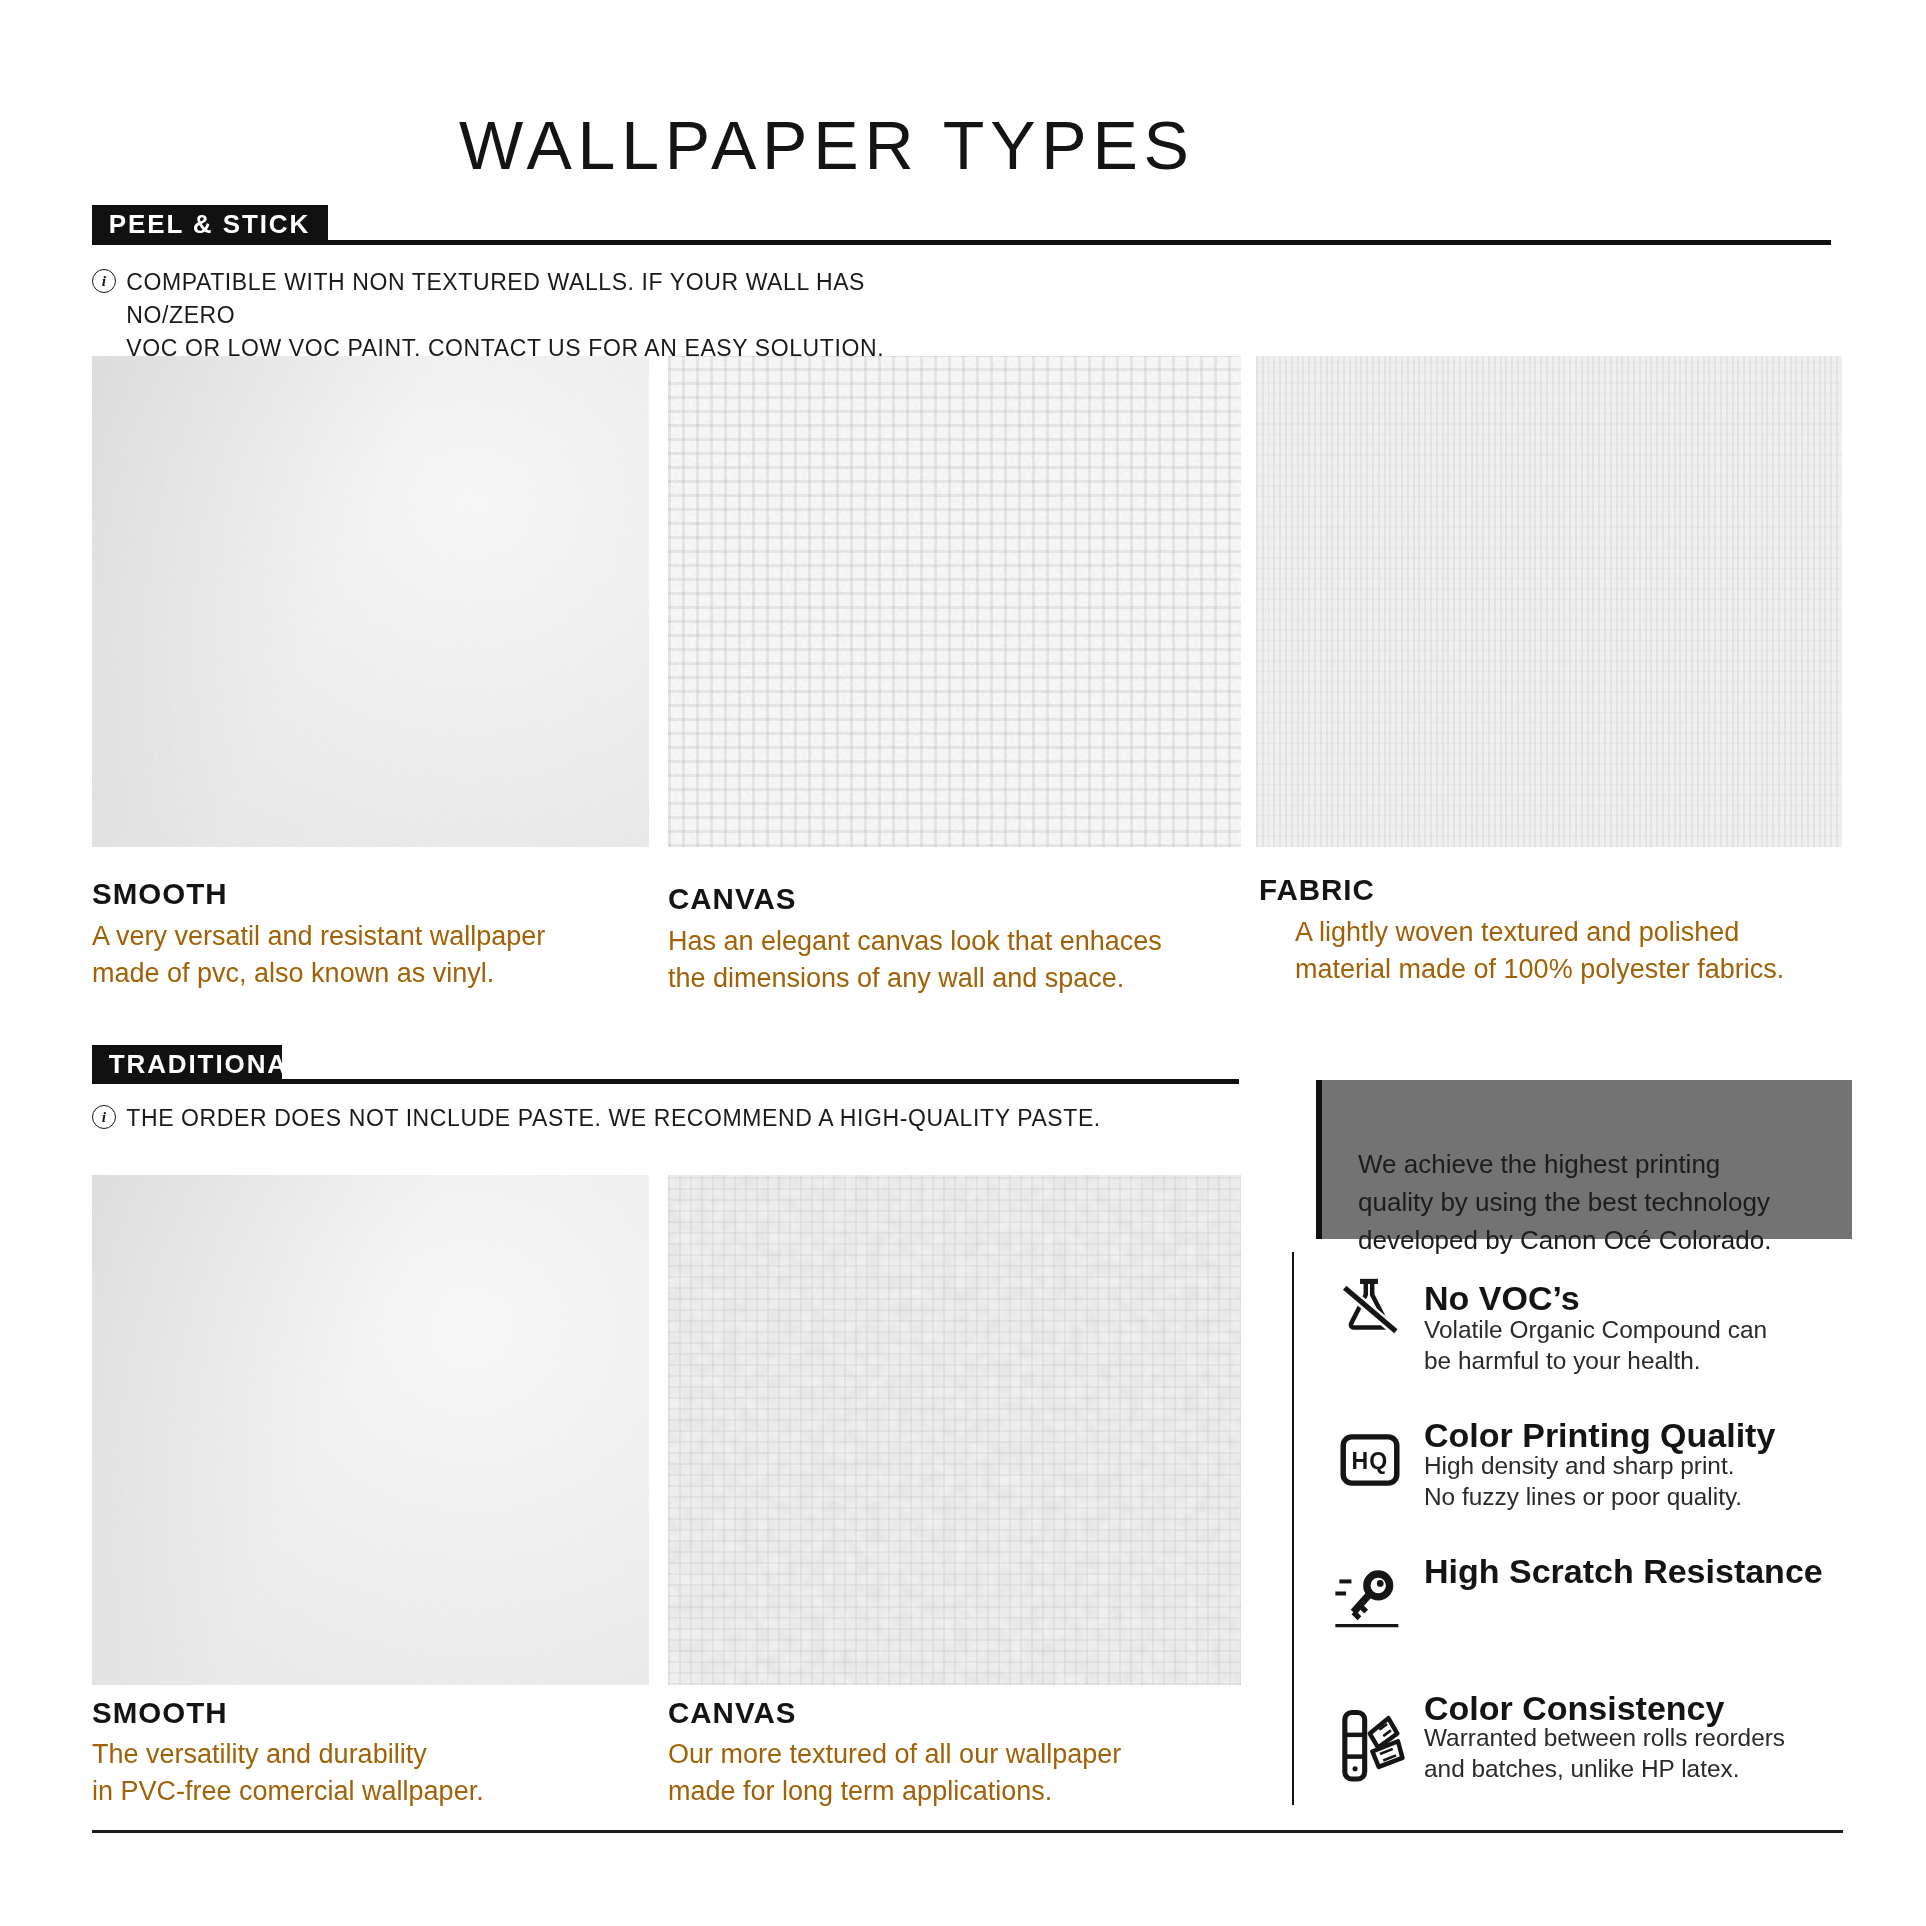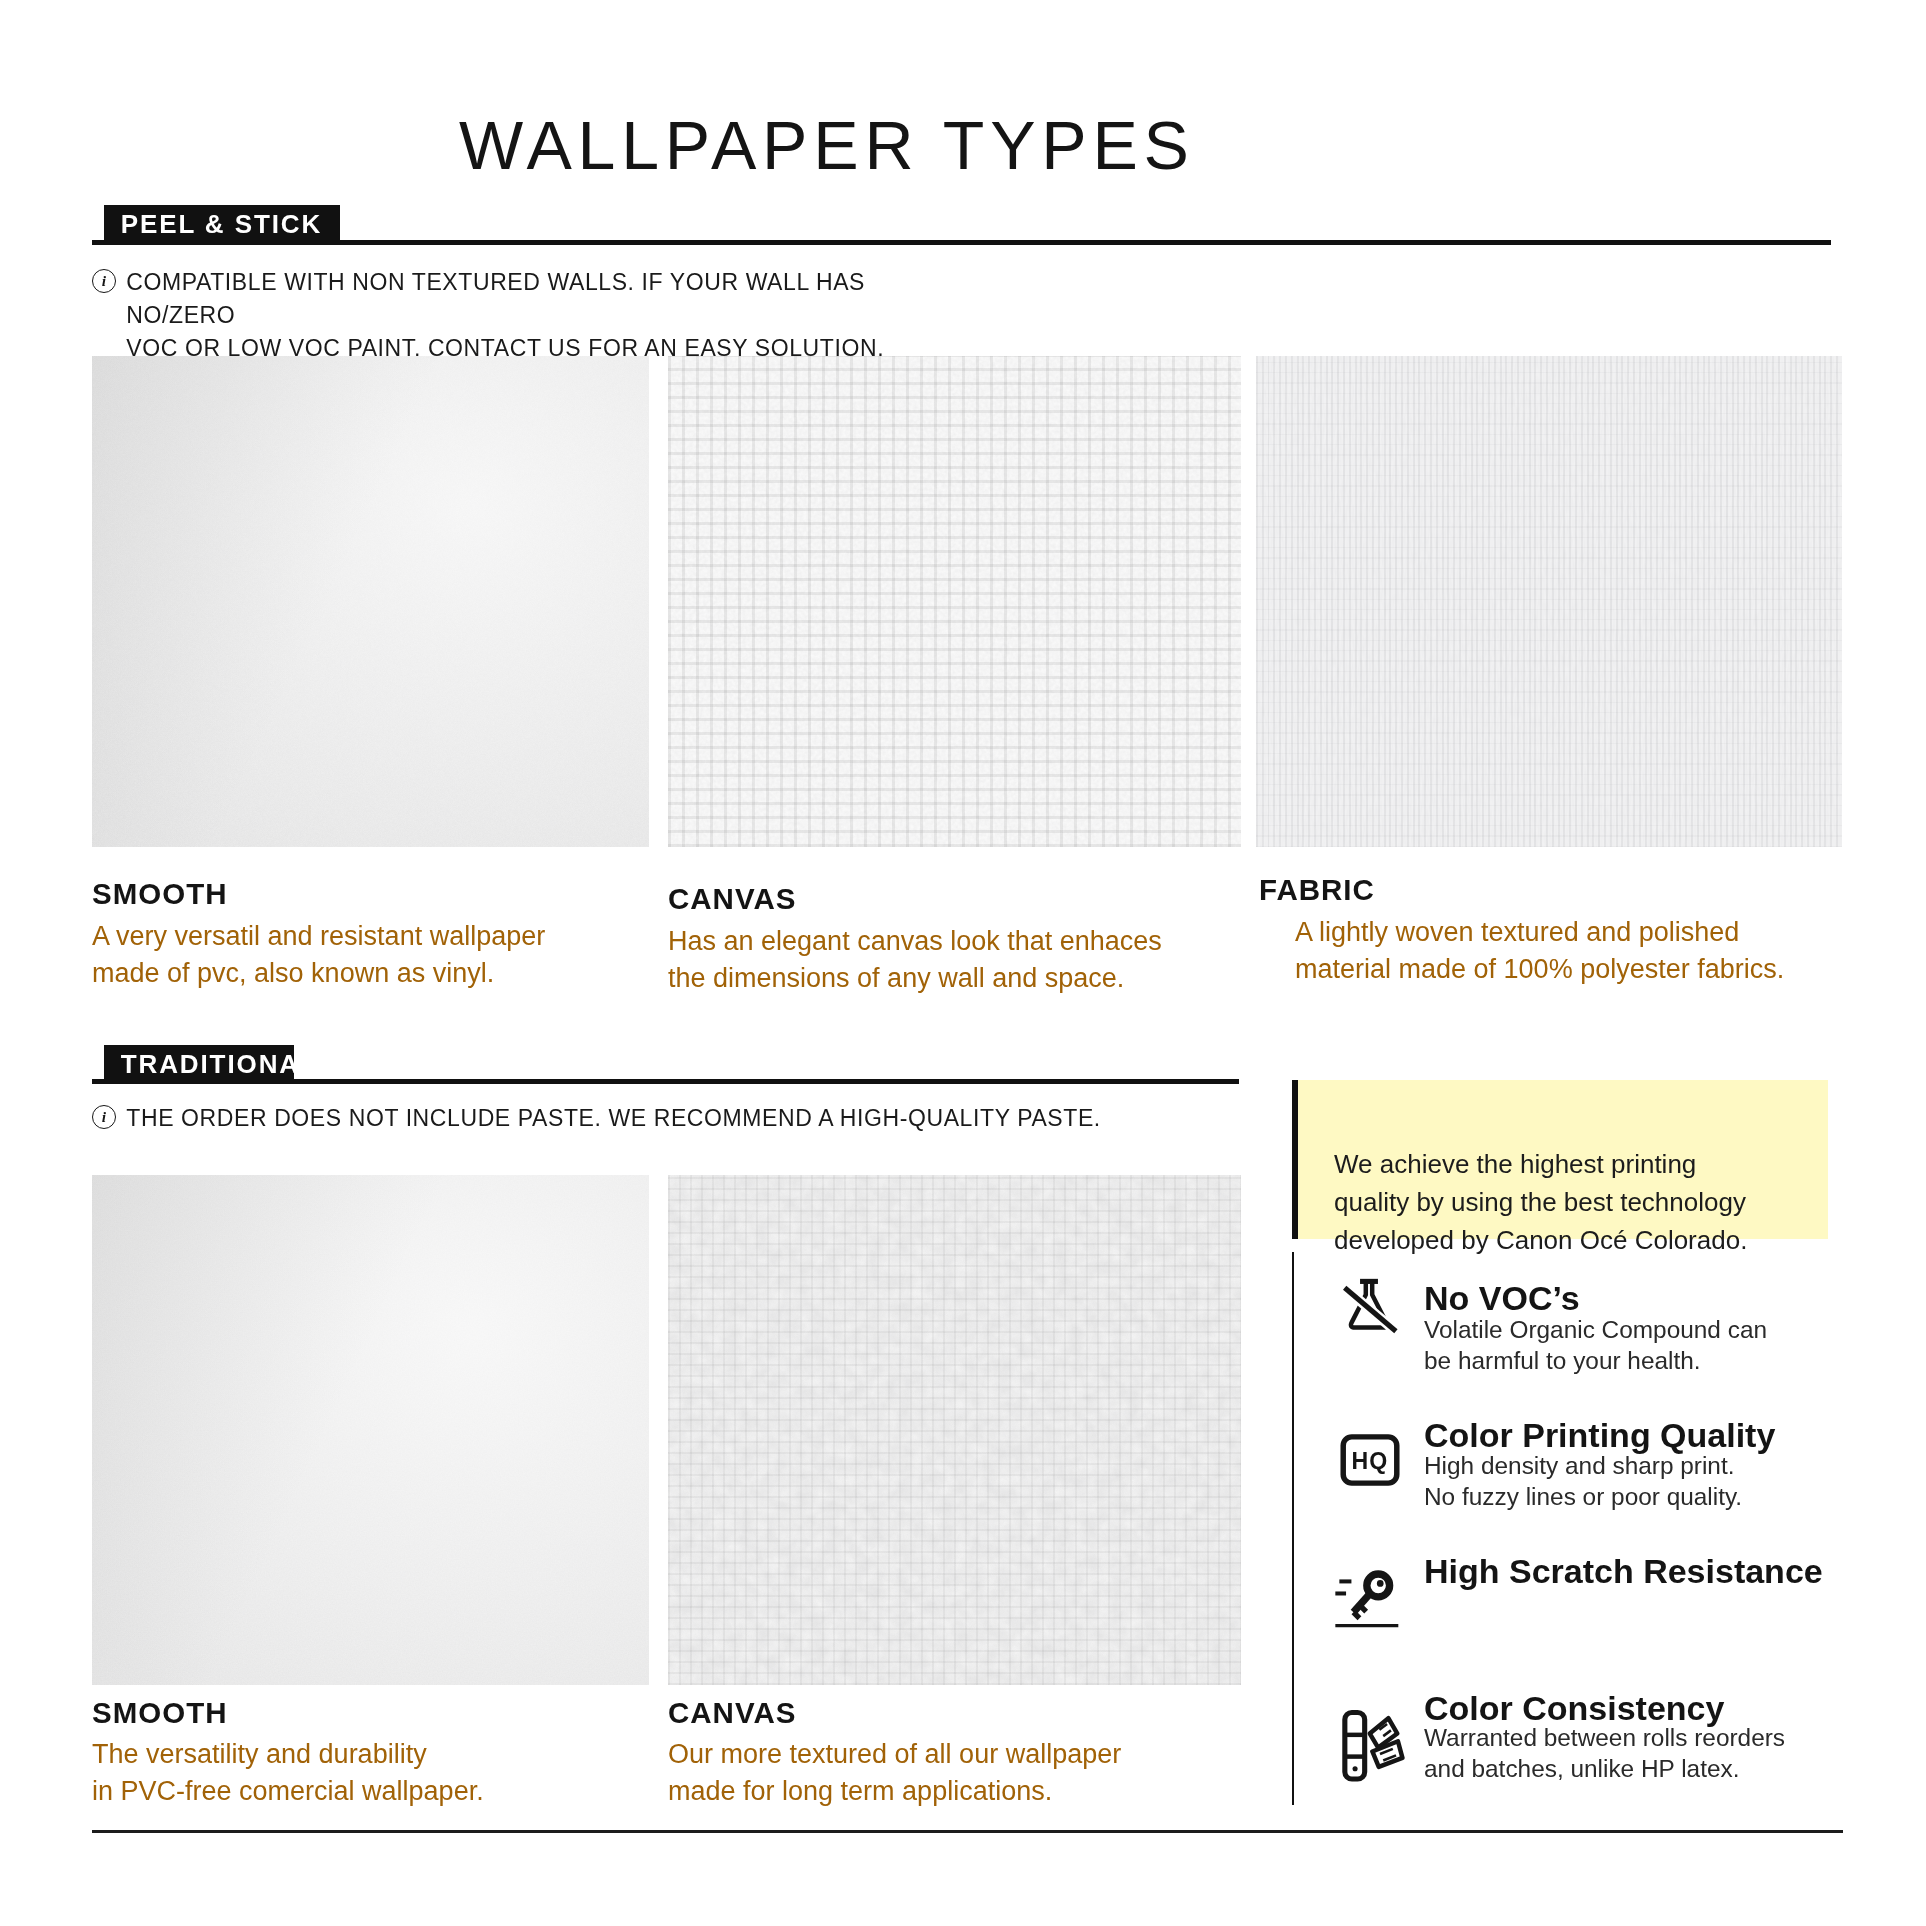--- a/index.html
+++ b/index.html
@@ -10,21 +10,21 @@
   .abs{position:absolute;}
 
   
   .page-title{
     font-size:68px;font-weight:400;letter-spacing:5.8px;color:#141414;
     white-space:nowrap;margin:16px;
   }
   .sec-box{
     background:#111111;color:#ffffff;font-weight:700;font-size:26px;
     letter-spacing:1.9px;display:flex;align-items:center;padding-left:16.7px;
-    box-sizing:border-box;white-space:nowrap;margin-left:12px;
+    box-sizing:border-box;white-space:nowrap;
   }
   .rule{background:#111111;}
 
   
   .note{display:flex;align-items:flex-start;}
   .info-circ{
     width:22px;height:22px;border:1.9px solid #161616;border-radius:50%;
     display:flex;align-items:center;justify-content:center;
     font-size:15.4px;font-weight:700;font-family:"Liberation Serif", serif;
     font-style:italic;flex:0 0 auto;margin-top:2.6px;margin-right:10.3px;
@@ -45,23 +45,24 @@
   .weave-fabric{background:repeating-linear-gradient(90deg, rgba(118,120,126,0.10) 0 1.9px, rgba(255,255,255,0) 1.9px 5.8px),
                repeating-linear-gradient(0deg, rgba(118,120,126,0.05) 0 1.3px, rgba(255,255,255,0) 1.3px 10.3px);}
   .weave-rough{background:repeating-linear-gradient(90deg, rgba(105,105,105,0.08) 0 1.9px, rgba(255,255,255,0) 1.9px 11px),
                repeating-linear-gradient(0deg, rgba(105,105,105,0.08) 0 1.9px, rgba(255,255,255,0) 1.9px 11px);}
 
   .sw-label{font-weight:700;font-size:29.5px;letter-spacing:1px;color:#141414;white-space:nowrap;}
   .sw-desc{font-size:27px;line-height:37px;color:#a16207;white-space:pre-line;}
 
   
   .q-box{
-    background:#fef9c3;border-left:6.4px solid #111111;box-sizing:border-box;
+    background:#737373;border-left:6.4px solid #111111;box-sizing:border-box;
     padding:27px 23px 8px 36px;font-size:26px;line-height:38px;color:#1c1c1c;
     white-space:pre-line;
+    margin-left:24px;
   }
   .vline{background:#111111;}
   .feat-title{font-weight:700;font-size:34px;color:#141414;white-space:nowrap;}
   .feat-desc{font-size:24.4px;line-height:31px;color:#2a2a2a;white-space:pre-line;}
   .feat-icon svg{display:block;}
   .hq-text{font-family:"Liberation Sans", sans-serif;font-weight:700;}
 </style>
 </head>
 <body>
 

